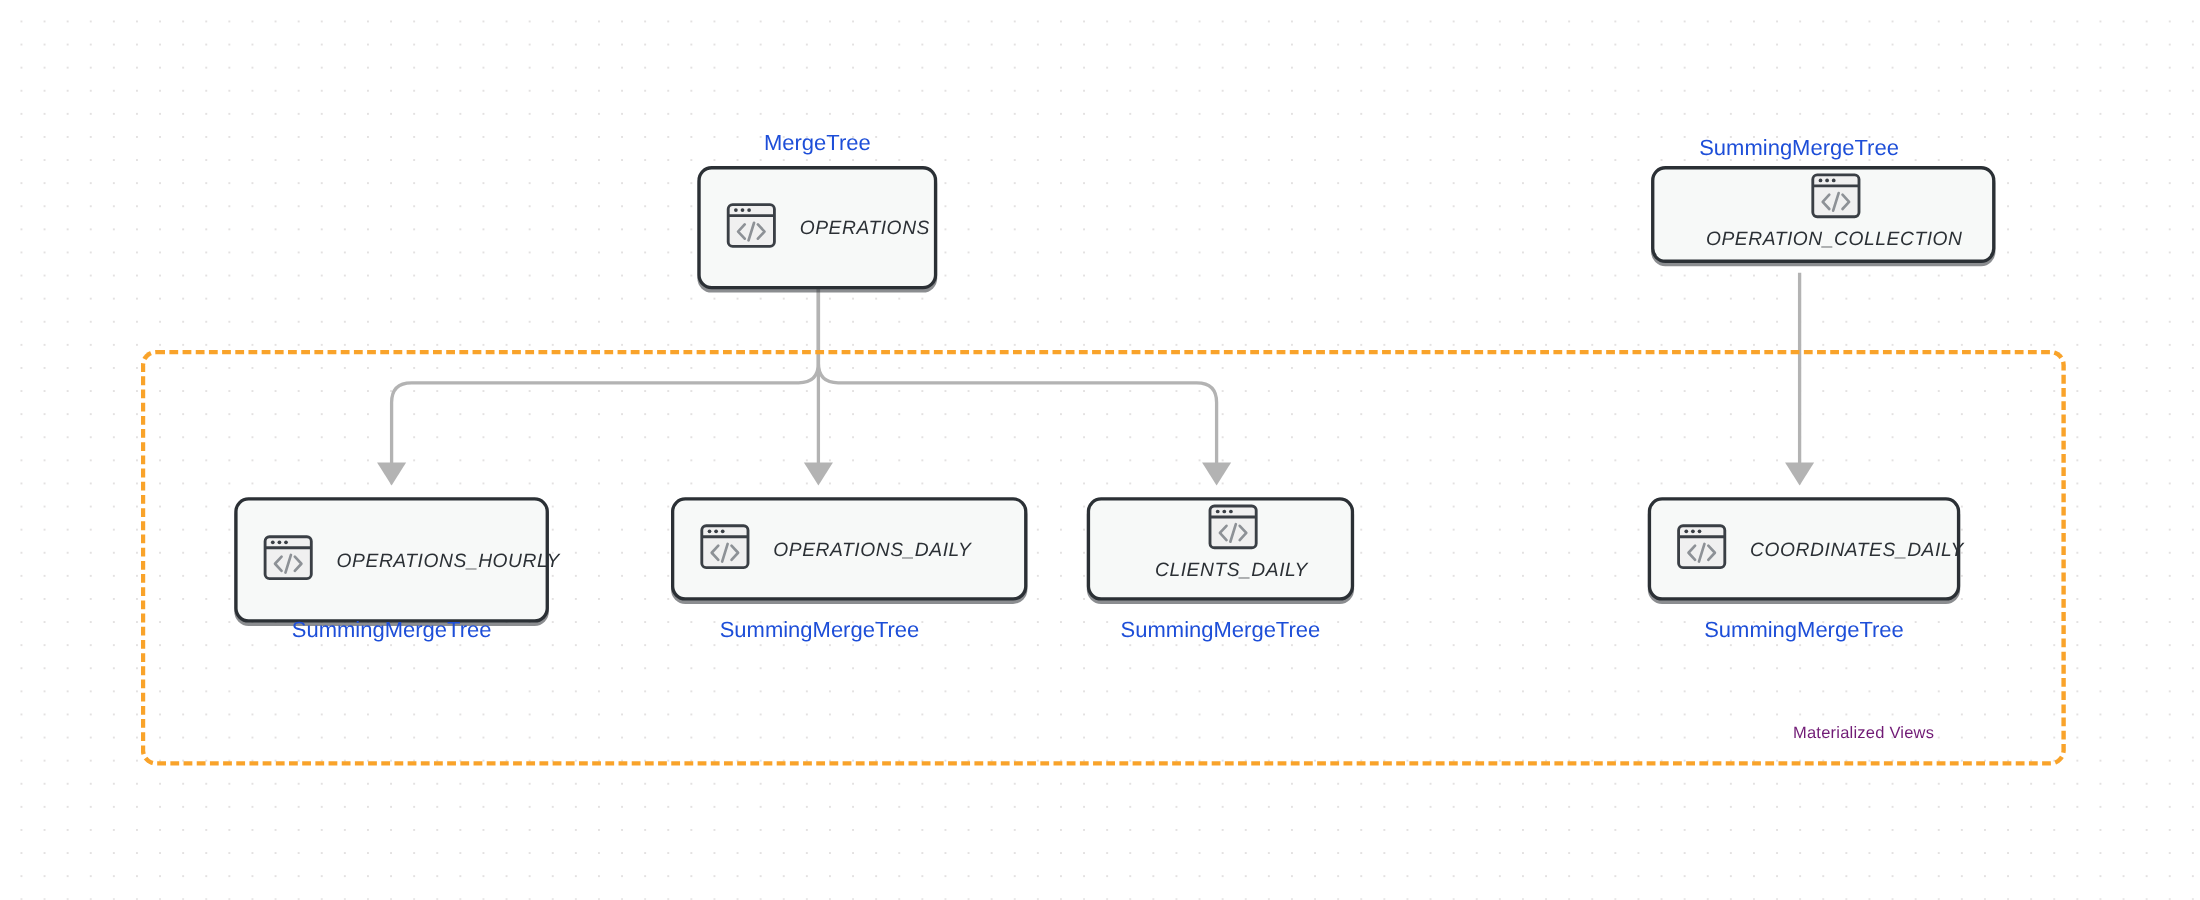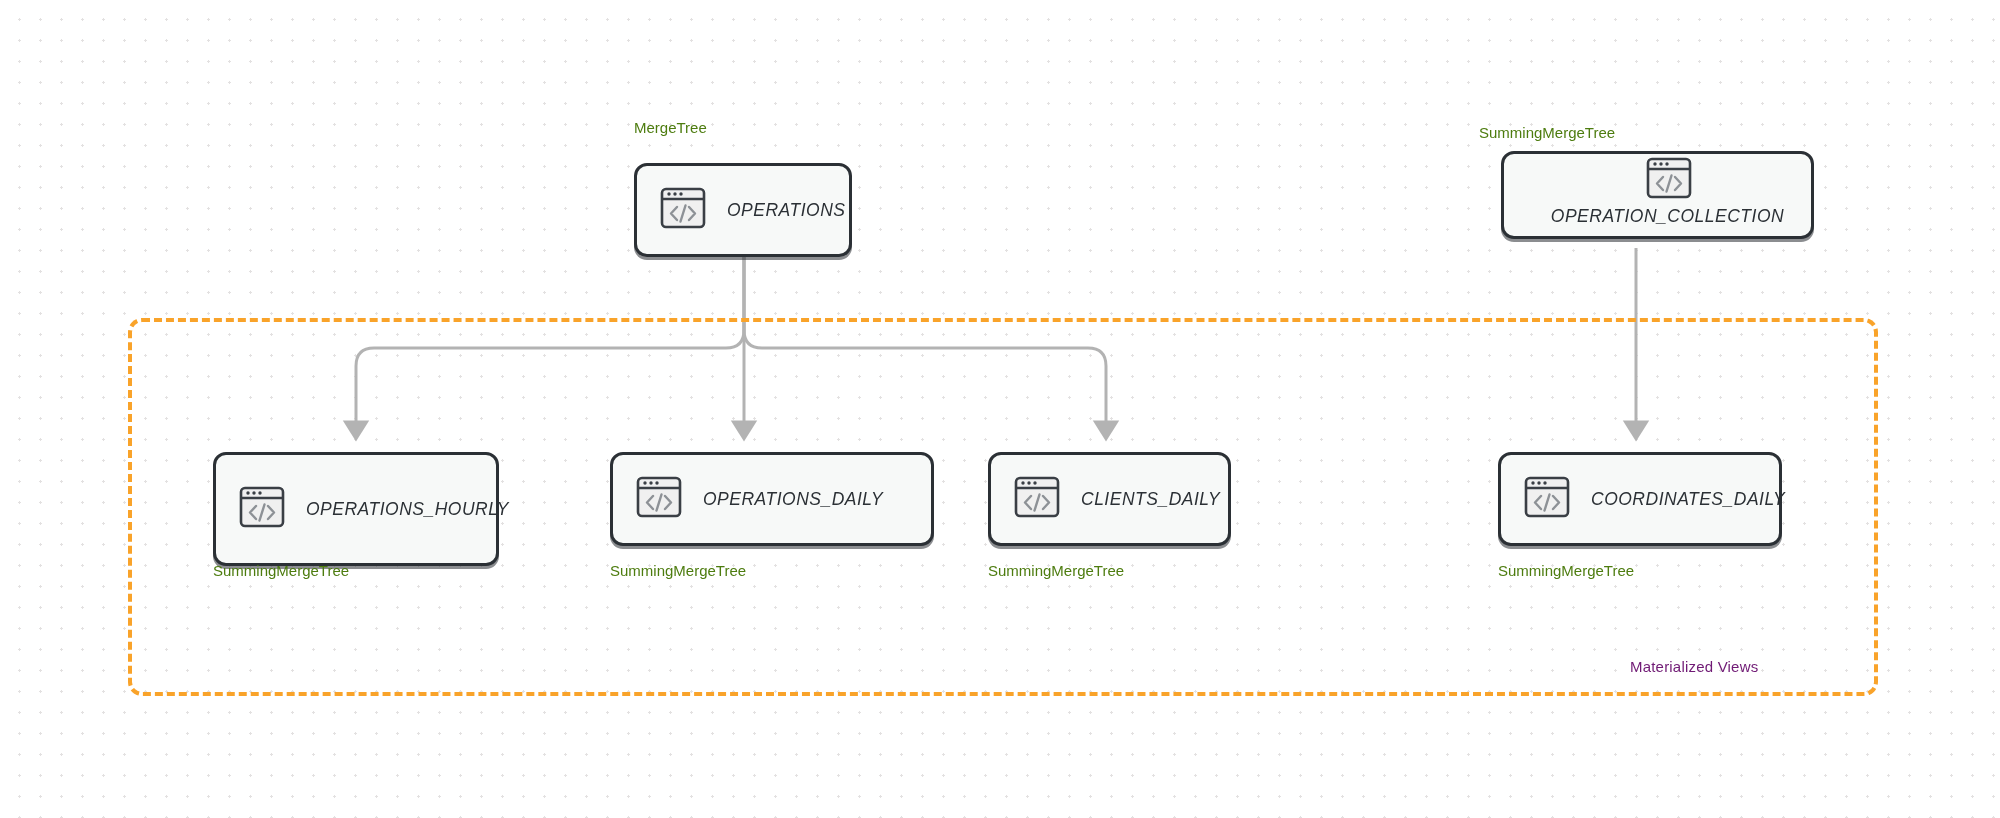--- a/index.html
+++ b/index.html
@@ -43,24 +43,24 @@
   .node .nlabel {
     margin-left:20px;
     font-style:italic;
     font-size:17.5px;
     color:#2b3035;
     letter-spacing:0.5px;
     white-space:nowrap;
   }
   .engine-label {
     position:absolute;
-    font-size:15px;
-    color:#4d7c0f;
+    font-size:20px;
+    color:#1d4ed8;
     white-space:nowrap;
-    text-align:left;
+    text-align:center;
   }
 </style>
 </head>
 <body>
 
 <div id="canvas">
 
   <svg id="edges" viewBox="0 0 2000 818">
     <defs>
       <marker id="ah" markerWidth="12" markerHeight="12" refX="3.2" refY="6" orient="auto" markerUnits="strokeWidth">
@@ -72,21 +72,21 @@
       <path d="M744,248 L744,330 Q744,348 726,348 L374,348 Q356,348 356,366 L356,430"></path>
       <path d="M744,248 L744,330 Q744,348 762,348 L1088,348 Q1106,348 1106,366 L1106,430"></path>
       <path d="M1636,248 L1636,430"></path>
     </g>
   </svg>
 
   <div class="mv-group" style="left:128px; top:318px; width:1750px; height:378px;"></div>
   <div class="mv-label" style="left:1630px; top:630px;">Materialized Views</div>
 
   <div class="engine-label" style="left:634px; top:119px; width:218px;">MergeTree</div>
-  <div class="node" style="left:634px; top:151px; width:218px; height:94px;margin-top:12px;">
+  <div class="node" style="left:634px; top:151px; width:218px; height:112px;">
     <span class="icon">
       <svg width="48" height="48" viewBox="0 0 48 48">
         <rect x="3" y="5" width="42" height="38" rx="4" fill="#f0f0f0" stroke="#3a3f45" stroke-width="2.6"></rect>
         <path d="M3.5,15 H44.5" stroke="#3a3f45" stroke-width="2.6"></path>
         <circle cx="10" cy="10" r="1.7" fill="#3a3f45"></circle>
         <circle cx="16" cy="10" r="1.7" fill="#3a3f45"></circle>
         <circle cx="22" cy="10" r="1.7" fill="#3a3f45"></circle>
         <path d="M18,23 L12,29.5 L18,36 M30,23 L36,29.5 L30,36 M26.5,21.5 L21.5,37.5" stroke="#8d9196" stroke-width="2.4" fill="none" stroke-linecap="round" stroke-linejoin="round"></path>
       </svg>
     </span>
@@ -131,21 +131,21 @@
         <circle cx="10" cy="10" r="1.7" fill="#3a3f45"></circle>
         <circle cx="16" cy="10" r="1.7" fill="#3a3f45"></circle>
         <circle cx="22" cy="10" r="1.7" fill="#3a3f45"></circle>
         <path d="M18,23 L12,29.5 L18,36 M30,23 L36,29.5 L30,36 M26.5,21.5 L21.5,37.5" stroke="#8d9196" stroke-width="2.4" fill="none" stroke-linecap="round" stroke-linejoin="round"></path>
       </svg>
     </span>
     <span class="nlabel">OPERATIONS_DAILY</span>
   </div>
   <div class="engine-label" style="left:610px; top:562px; width:270px;">SummingMergeTree</div>
 
-  <div class="node" style="left:988px; top:452px; width:243px; height:94px;">
+  <div class="node" style="left:988px; top:452px; width:243px; height:94px;flex-direction:column;">
     <span class="icon">
       <svg width="48" height="48" viewBox="0 0 48 48">
         <rect x="3" y="5" width="42" height="38" rx="4" fill="#f0f0f0" stroke="#3a3f45" stroke-width="2.6"></rect>
         <path d="M3.5,15 H44.5" stroke="#3a3f45" stroke-width="2.6"></path>
         <circle cx="10" cy="10" r="1.7" fill="#3a3f45"></circle>
         <circle cx="16" cy="10" r="1.7" fill="#3a3f45"></circle>
         <circle cx="22" cy="10" r="1.7" fill="#3a3f45"></circle>
         <path d="M18,23 L12,29.5 L18,36 M30,23 L36,29.5 L30,36 M26.5,21.5 L21.5,37.5" stroke="#8d9196" stroke-width="2.4" fill="none" stroke-linecap="round" stroke-linejoin="round"></path>
       </svg>
     </span>

